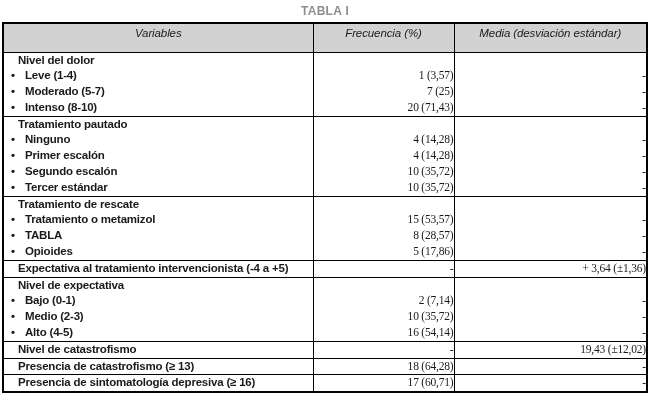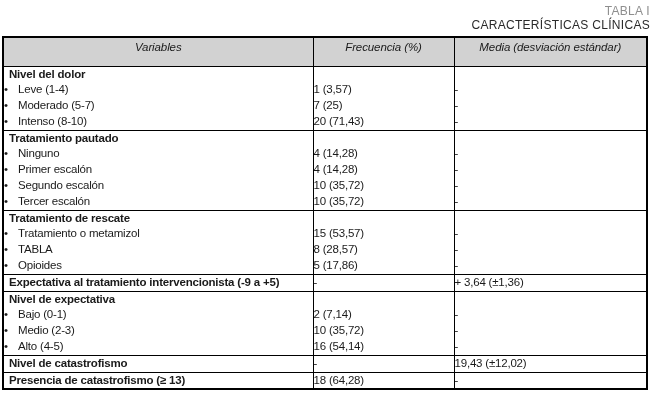--- a/index.html
+++ b/index.html
@@ -12,21 +12,21 @@
   html, body { margin: 0; padding: 0; }
   body {
     width: 650px;
     height: 417px;
     background: #ffffff;
     font-family: "Liberation Sans", sans-serif;
     color: var(--text);
     overflow: hidden;
   }
   .page { padding-top: 4px; }
-  .caption { text-align: right; font-weight: normal; letter-spacing: 0.3px; }
+  .caption { text-align: center; font-weight: bold; letter-spacing: 0.3px; }
   .caption-line1 { color: var(--caption-gray); font-size: 12px; line-height: 14px; }
   .caption-line2 { color: #2a2a2a; font-size: 12px; line-height: 14px; }
   table.clinical {
     border-collapse: collapse;
     table-layout: fixed;
     width: 644px;
     margin: 4px auto 0 auto;
     border: 2px solid var(--border);
   }
   col.c-var   { width: 310px; }
@@ -48,33 +48,32 @@
     letter-spacing: -0.1px;
   }
   .line {
     height: 15.8px;
     line-height: 15.8px;
     font-size: 11.5px;
     letter-spacing: -0.2px;
     white-space: nowrap;
     overflow: hidden;
   }
-  .line.label { font-weight: bold; padding-left: 5px; }
-  .line.item  { font-weight: normal; }
+  .line.label { font-weight: bold; padding-left: 14px; }
+  .line.item  { padding-left: 7px; font-weight: bold; }
   .line.item .bullet { display: inline-block; width: 14px; }
-  .line.val   { text-align: left; }
+  .line.val   { text-align: right; font-family: Liberation Serif, serif; }
   td.cell-center { text-align: center; }
 </style>
 </head>
 <body>
 
 <div class="page">
   <div class="caption">
     <div class="caption-line1">TABLA I</div>
-    <div class="caption-line2">CARACTERÍSTICAS CLÍNICAS</div>
   </div>
 
   <table class="clinical">
     <colgroup>
       <col class="c-var">
       <col class="c-frec">
       <col class="c-media">
     </colgroup>
     <thead>
       <tr>
@@ -103,21 +102,21 @@
             <div class="line val">-</div>
             <div class="line val">-</div>
           </td>
         </tr>
         <tr>
           <td>
             <div class="line label">Tratamiento pautado</div>
             <div class="line item"><span class="bullet">•</span><span>Ninguno</span></div>
             <div class="line item"><span class="bullet">•</span><span>Primer escalón</span></div>
             <div class="line item"><span class="bullet">•</span><span>Segundo escalón</span></div>
-            <div class="line item"><span class="bullet">•</span><span>Tercer escalón</span></div>
+            <div class="line item"><span class="bullet">•</span><span>Tercer estándar</span></div>
           </td>
           <td class="cell-center">
             <div class="line val"></div>
             <div class="line val">4 (14,28)</div>
             <div class="line val">4 (14,28)</div>
             <div class="line val">10 (35,72)</div>
             <div class="line val">10 (35,72)</div>
           </td>
           <td class="cell-center">
             <div class="line val"></div>
@@ -142,21 +141,21 @@
           </td>
           <td class="cell-center">
             <div class="line val"></div>
             <div class="line val">-</div>
             <div class="line val">-</div>
             <div class="line val">-</div>
           </td>
         </tr>
         <tr>
           <td>
-            <div class="line label">Expectativa al tratamiento intervencionista (-9 a +5)</div>
+            <div class="line label">Expectativa al tratamiento intervencionista (-4 a +5)</div>
           </td>
           <td class="cell-center">
             <div class="line val">-</div>
           </td>
           <td class="cell-center">
             <div class="line val">+ 3,64 (±1,36)</div>
           </td>
         </tr>
         <tr>
           <td>
@@ -188,20 +187,31 @@
           <td class="cell-center">
             <div class="line val">19,43 (±12,02)</div>
           </td>
         </tr>
         <tr>
           <td>
             <div class="line label">Presencia de catastrofismo (≥ 13)</div>
           </td>
           <td class="cell-center">
             <div class="line val">18 (64,28)</div>
+          </td>
+          <td class="cell-center">
+            <div class="line val">-</div>
+          </td>
+        </tr>
+        <tr>
+          <td>
+            <div class="line label">Presencia de sintomatología depresiva (≥ 16)</div>
+          </td>
+          <td class="cell-center">
+            <div class="line val">17 (60,71)</div>
           </td>
           <td class="cell-center">
             <div class="line val">-</div>
           </td>
         </tr>
       </tbody>
   </table>
 </div>
 
 </body></html>

